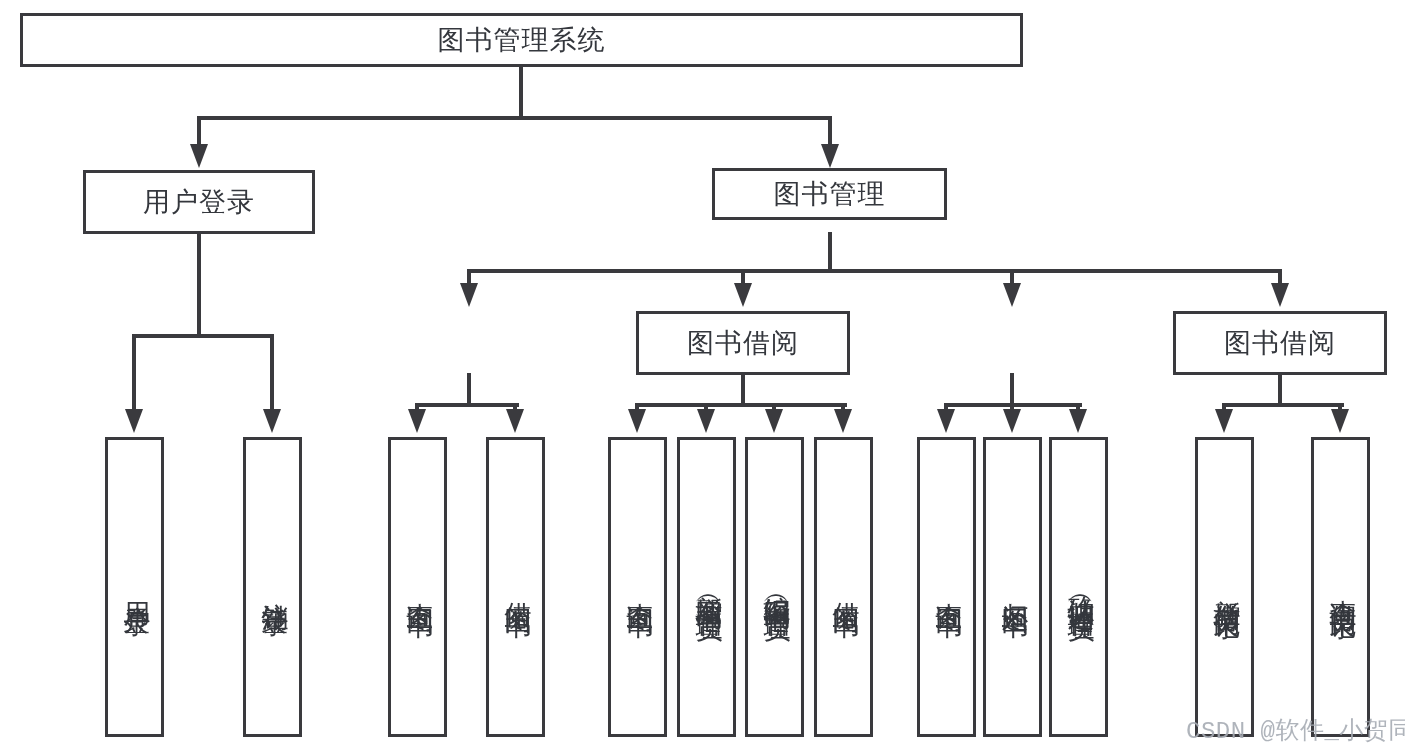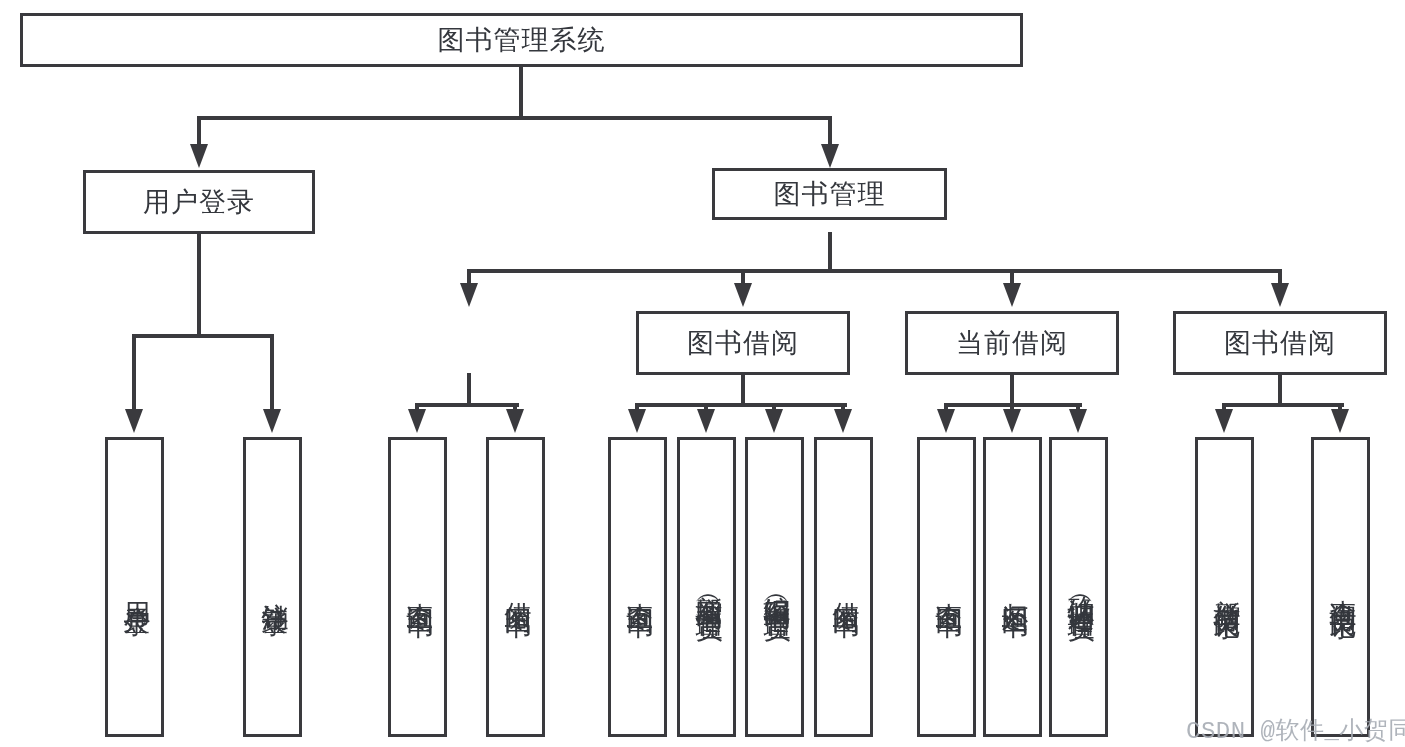--- a/index.html
+++ b/index.html
@@ -75,23 +75,20 @@
   <div class="arr" style="left:460px;top:283px"></div>
   <div class="vl" style="left:741px;top:271px;height:14px"></div>
   <div class="arr" style="left:734px;top:283px"></div>
   <div class="vl" style="left:1010px;top:271px;height:14px"></div>
   <div class="arr" style="left:1003px;top:283px"></div>
   <div class="vl" style="left:1278px;top:271px;height:14px"></div>
   <div class="arr" style="left:1271px;top:283px"></div>
 
   <div class="box h" style="left:636px;top:311px;width:214px;height:64px">
     <span>图书借阅</span>
-  </div>
-  <div class="box h" style="left:905px;top:311px;width:214px;height:64px">
-    <span>当前借阅</span>
   </div>
   <div class="box h" style="left:1173px;top:311px;width:214px;height:64px">
     <span>图书借阅</span>
   </div>
 
   <div class="vl" style="left:467px;top:373px;height:34px"></div>
   <div class="hl" style="left:415px;top:403px;width:104px"></div>
   <div class="vl" style="left:415px;top:403px;height:8px"></div>
   <div class="arr" style="left:408px;top:409px"></div>
   <div class="vl" style="left:513px;top:403px;height:8px"></div>

